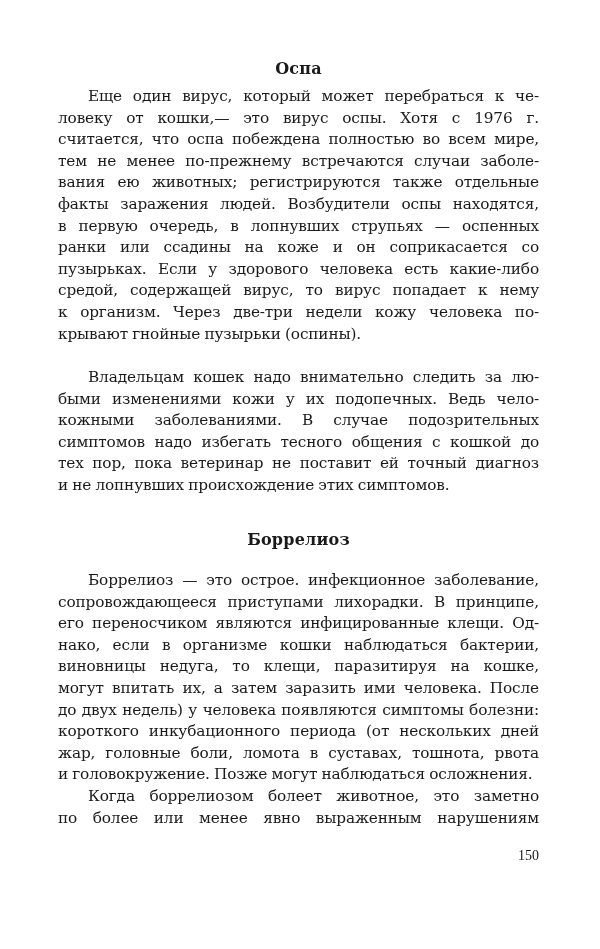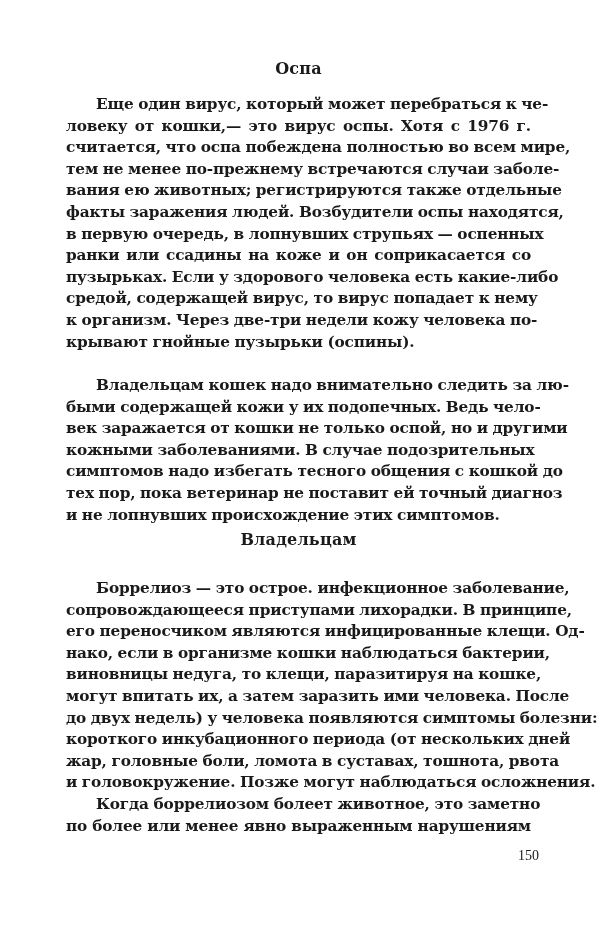--- a/index.html
+++ b/index.html
@@ -30,26 +30,26 @@
     letter-spacing: 0.2px;
   }
   .h1 { position: absolute; top: 59px; left: 0; width: 100%; text-align: center; }
   .h2 { position: absolute; top: 530px; left: 0; width: 100%; }
   .block {
     position: absolute;
     left: 0;
     width: 100%;
   }
   .para {
-    margin: 8px;
+    margin: 0;
     text-align: justify;
     text-indent: 30px;
     font-size: 15.3px;
     line-height: 21.6px;
-    font-weight: bold;
+    font-weight: normal;
     letter-spacing: -0.15px;
     word-spacing: -0.5px;
     -webkit-hyphens: manual;
     hyphens: manual;
   }
   .line {
     display: block;
     text-align: justify;
     text-align-last: justify;
     white-space: nowrap;
@@ -96,30 +96,29 @@
       <span class="line">пузырьках. Если у здорового человека есть какие-либо</span>
       <span class="line">средой, содержащей вирус, то вирус попадает к нему</span>
       <span class="line">к организм. Через две-три недели кожу человека по-</span>
       <span class="line last">крывают гнойные пузырьки (оспины).</span>
     </div>
   </div>
 
   <div class="block b2">
     <div class="para">
       <span class="line first">Владельцам кошек надо внимательно следить за лю-</span>
-      <span class="line">быми содержащей кожи у их подопечных. Ведь чело-</span>
-      <span class="line">век заражается от кошки не только оспой, но и другими</span>
+      <span class="line">быми изменениями кожи у их подопечных. Ведь чело-</span>
       <span class="line">кожными заболеваниями. В случае подозрительных</span>
       <span class="line">симптомов надо избегать тесного общения с кошкой до</span>
       <span class="line">тех пор, пока ветеринар не поставит ей точный диагноз</span>
       <span class="line last">и не лопнувших происхождение этих симптомов.</span>
     </div>
   </div>
 
-  <h2 class="heading h2">Владельцам</h2>
+  <h2 class="heading h2">Боррелиоз</h2>
 
   <div class="block b3">
     <div class="para">
       <span class="line first">Боррелиоз — это острое. инфекционное заболевание,</span>
       <span class="line">сопровождающееся приступами лихорадки. В принципе,</span>
       <span class="line">его переносчиком являются инфицированные клещи. Од-</span>
       <span class="line">нако, если в организме кошки наблюдаться бактерии,</span>
       <span class="line">виновницы недуга, то клещи, паразитируя на кошке,</span>
       <span class="line">могут впитать их, а затем заразить ими человека. После</span>
       <span class="line">до двух недель) у человека появляются симптомы болезни:</span>

